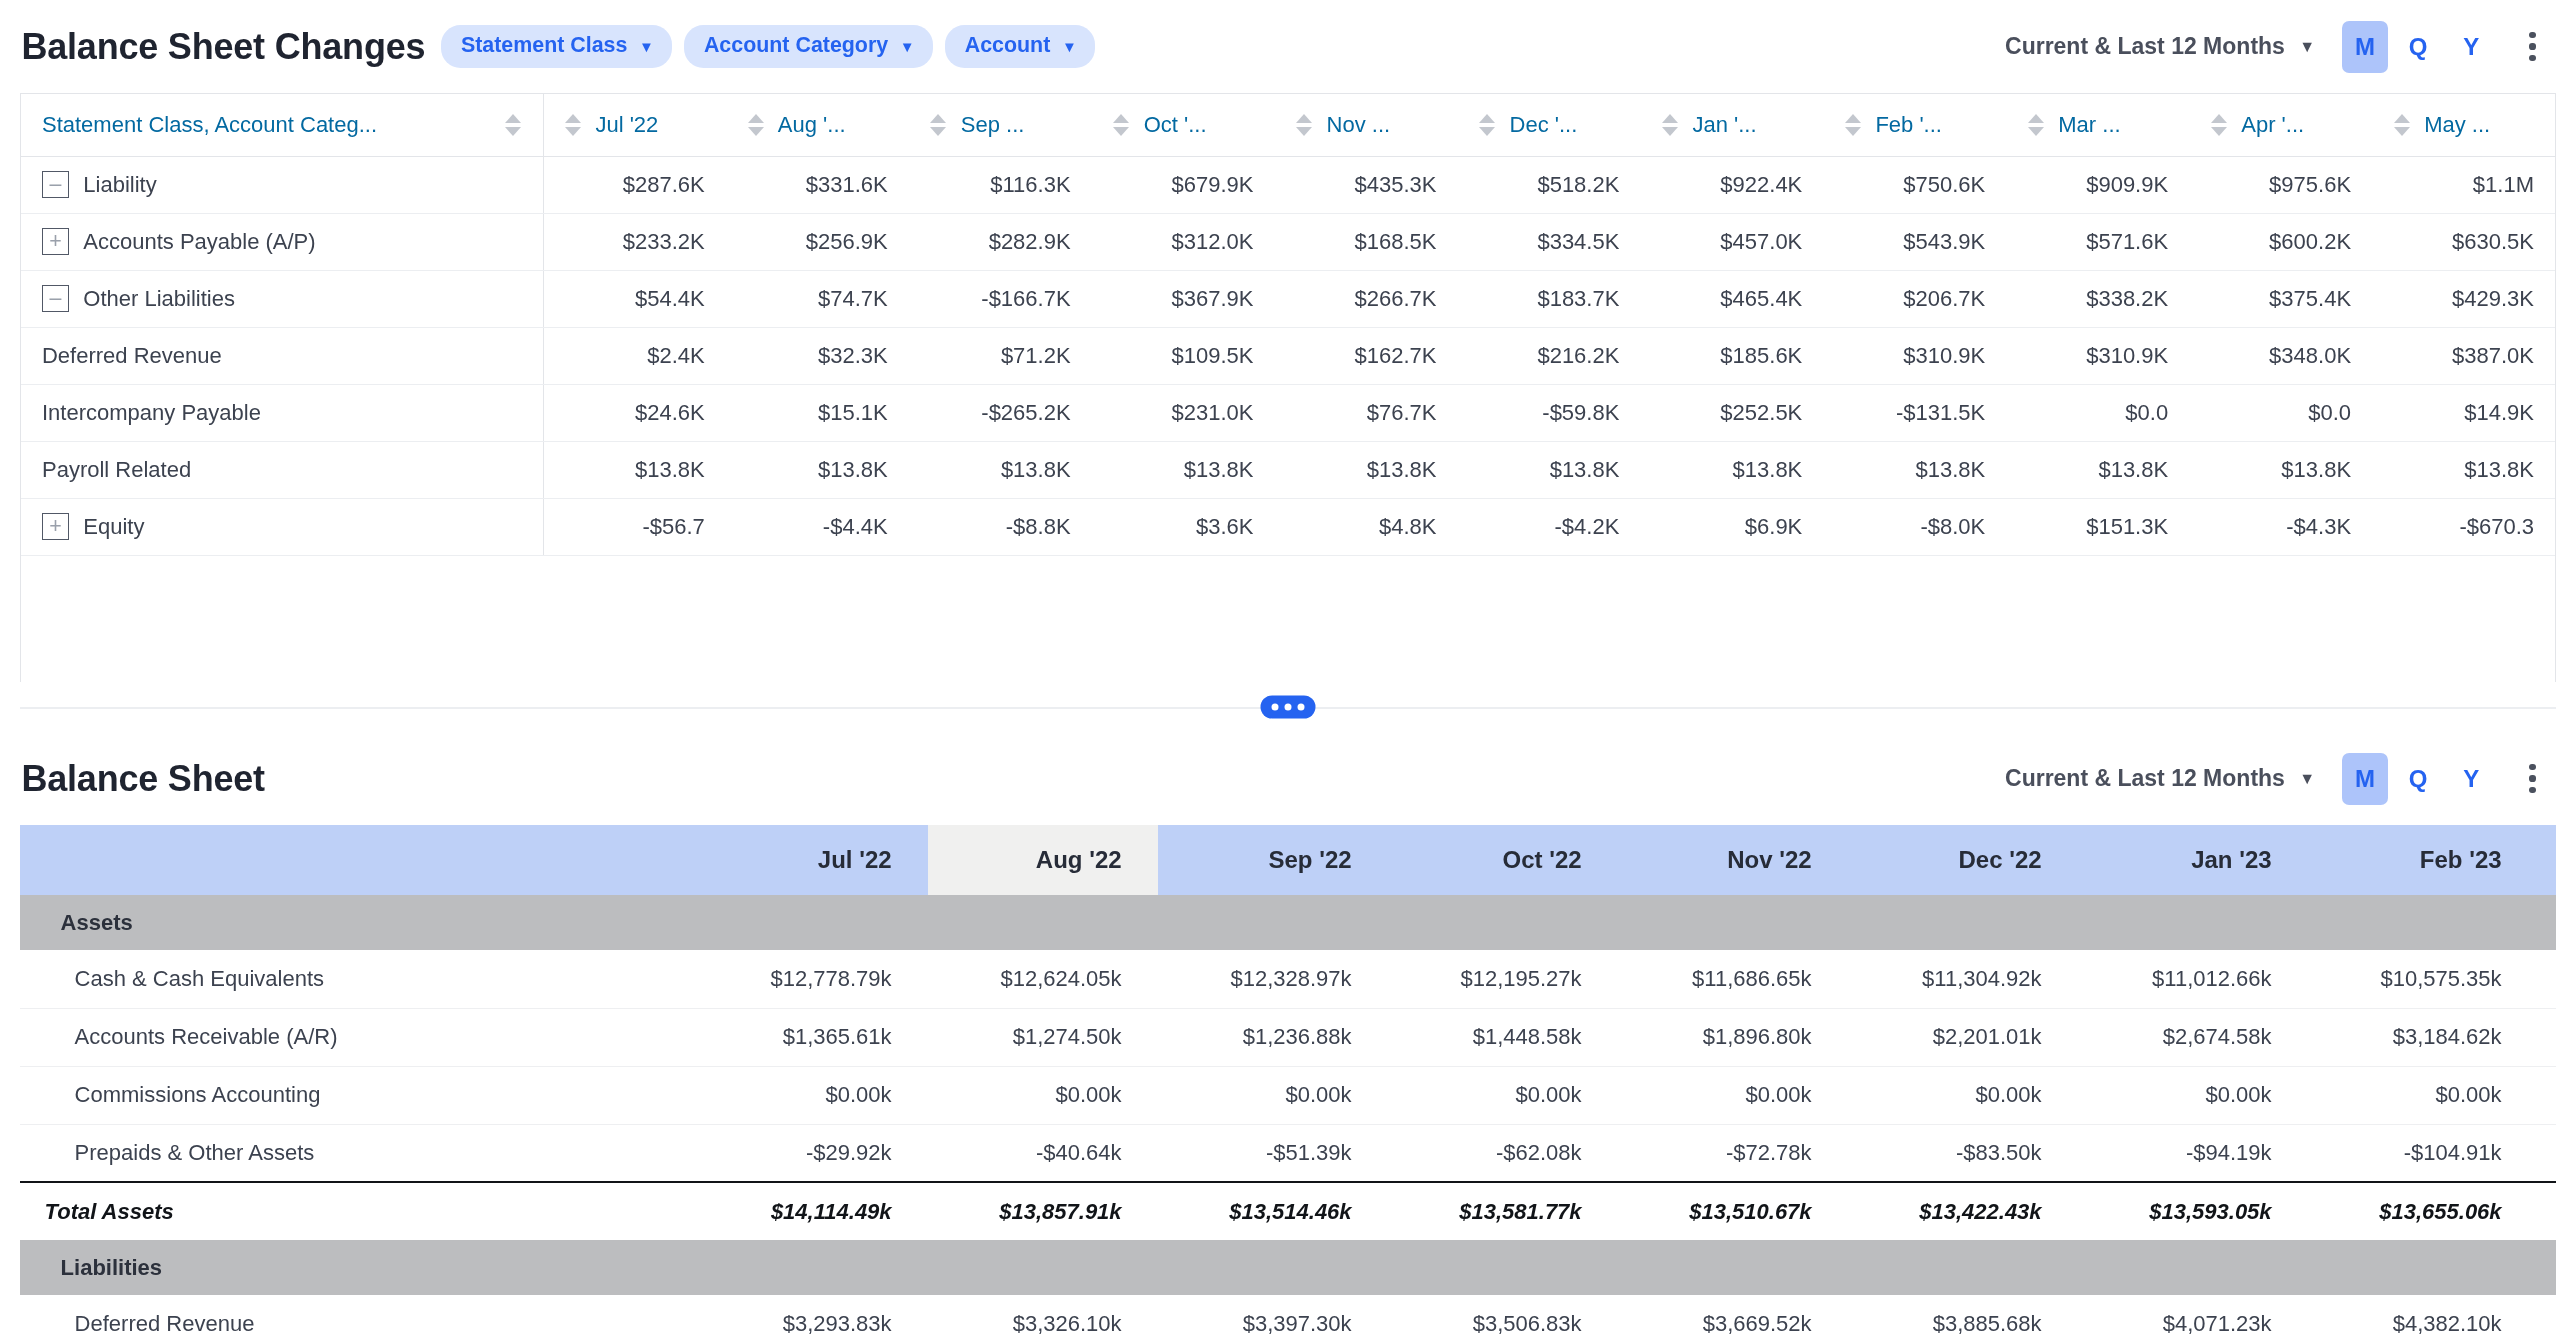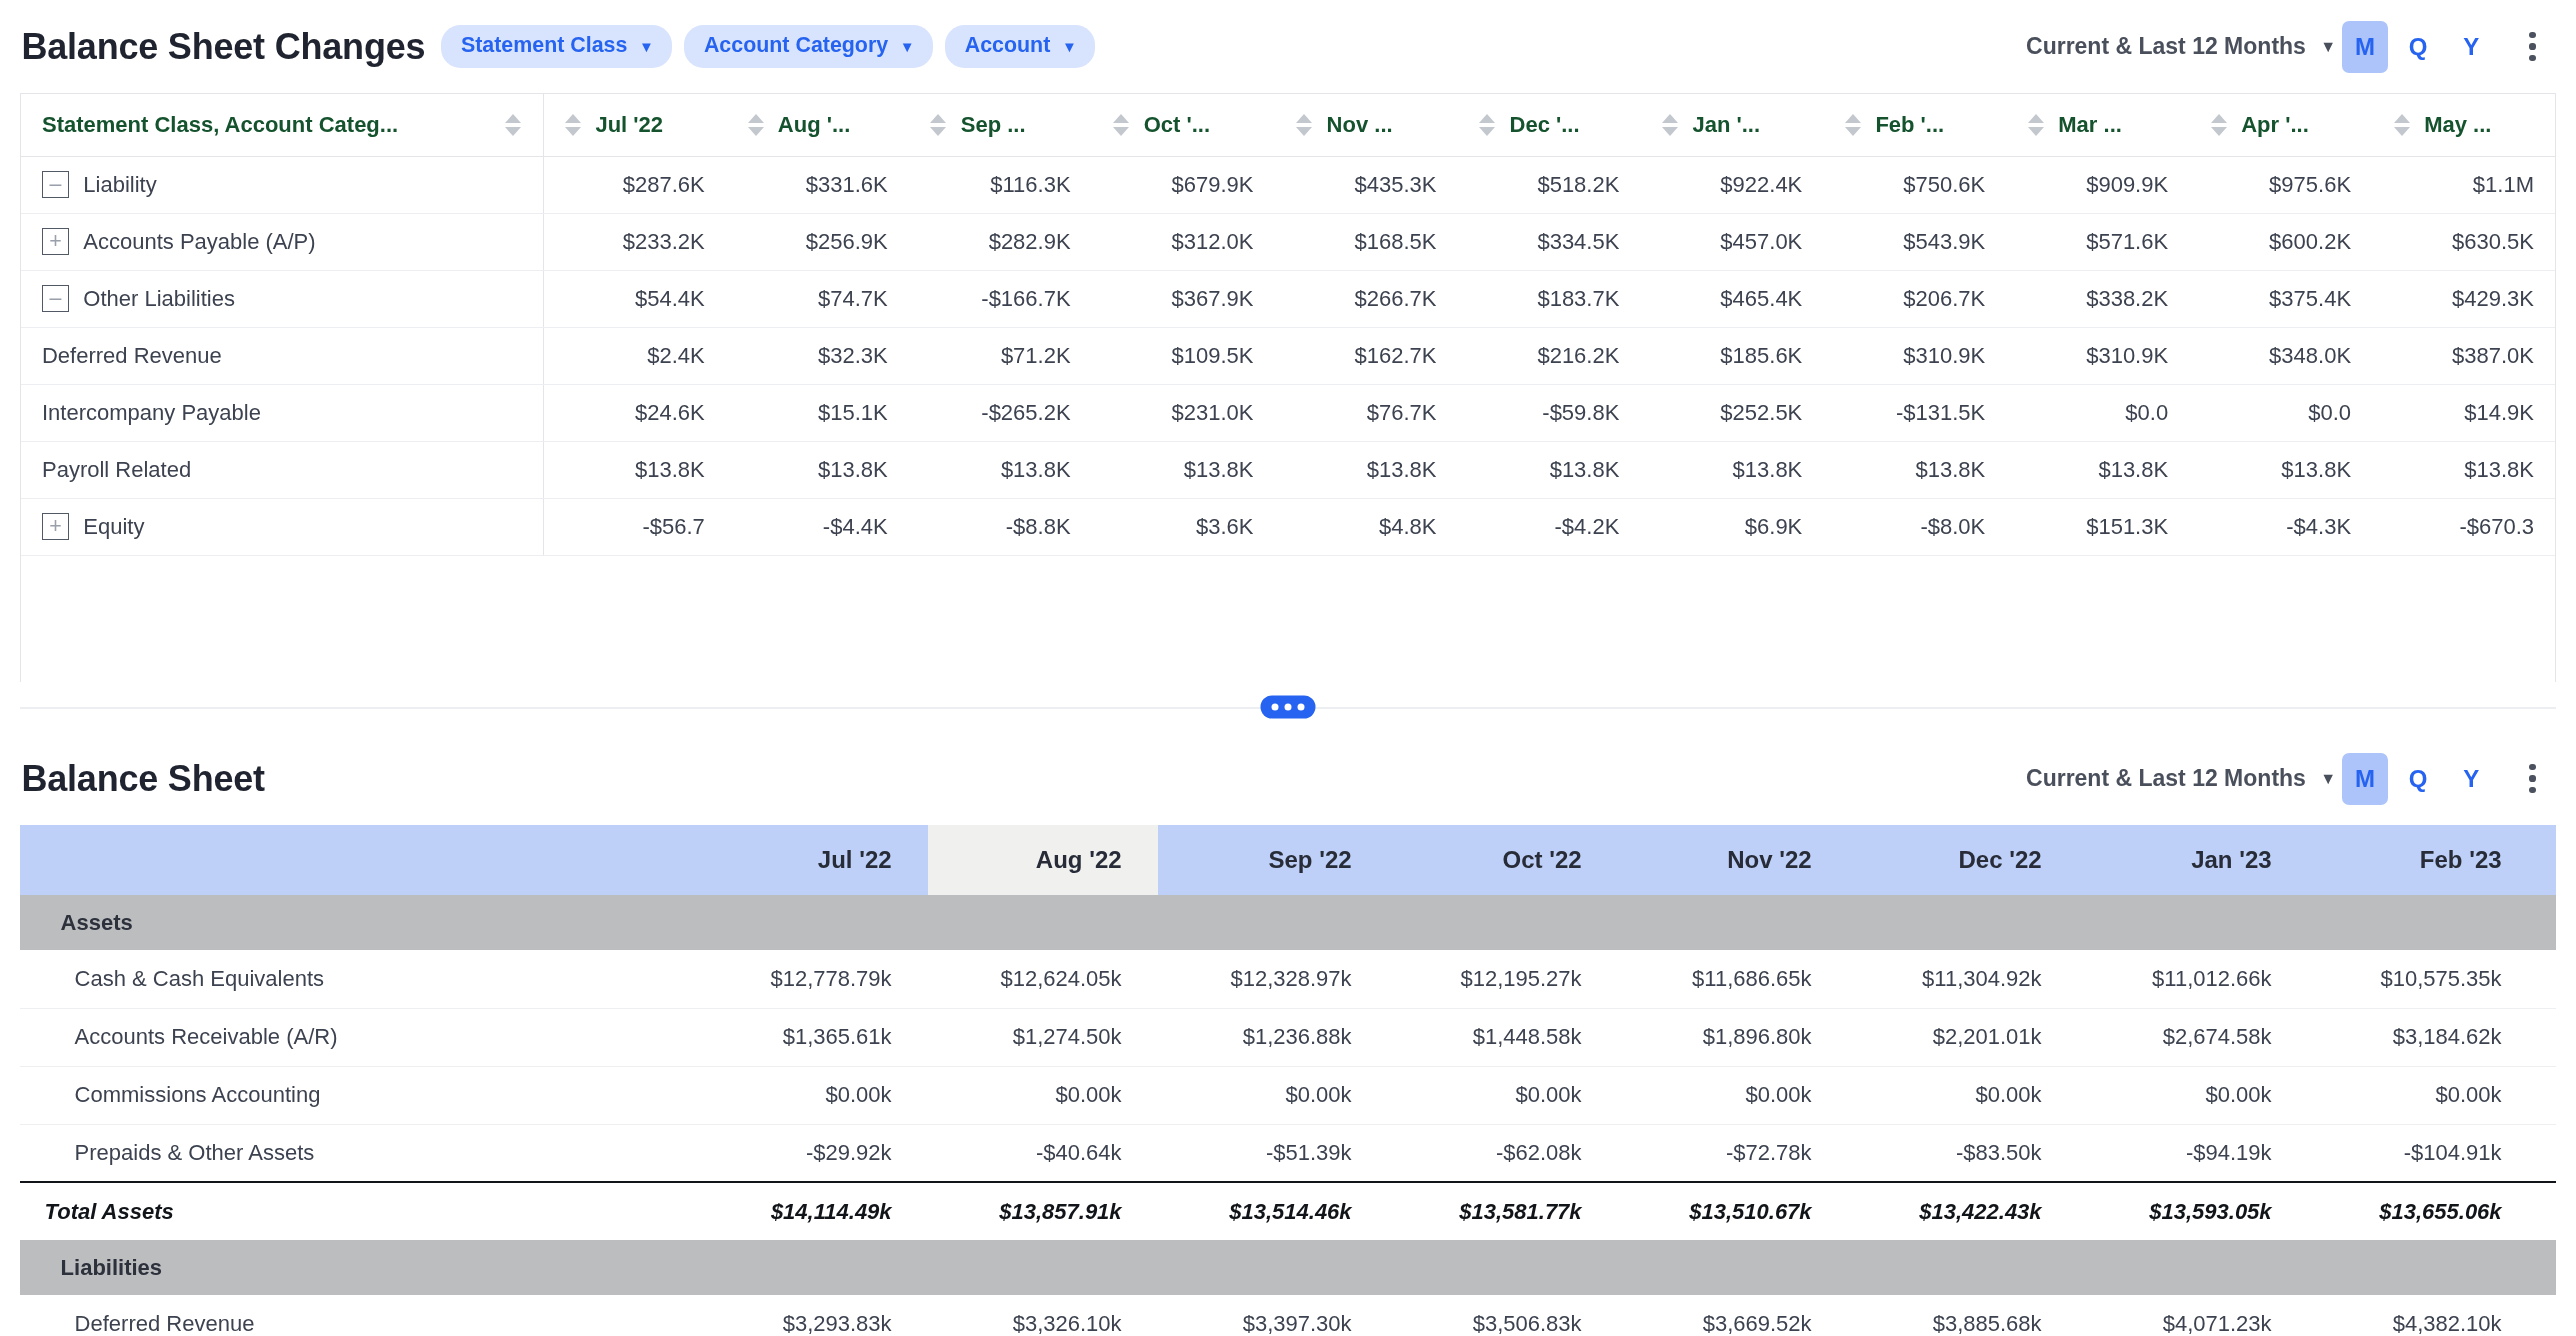--- a/index.html
+++ b/index.html
@@ -32,21 +32,21 @@
     display: flex; align-items: center; gap: 11.6px;
     white-space: nowrap; cursor: pointer;
   }
   .chip .caret { font-size: 15px; line-height: 1; position: relative; top: 0.9px; }
 
   .head-right { margin-left: auto; display: flex; align-items: center; }
   .period-select {
     display: flex; align-items: center; gap: 14.3px;
     font-size: 23px; color: #4a4f5c; font-weight: bold;
     white-space: nowrap; cursor: pointer;
-    margin-right: 6px;
+    margin-right: 27px;
   }
   .period-select .caret { font-size: 16px; position: relative; top: 0.9px; }
   .gran {
     display: flex; align-items: center; gap: 0px;
   }
   .gran-btn {
     width: 46px; height: 52px;
     display: flex; align-items: center; justify-content: center;
     font-size: 24px; font-weight: bold;
     color: #2563f0; cursor: pointer;
@@ -72,21 +72,21 @@
   }
   table.changes { border-collapse: collapse; width: 100%; table-layout: fixed; }
   table.changes th, table.changes td {
     height: 57px; font-size: 22px; color: #3c424f;
     border-bottom: 0.9px solid #eceef1;
     padding: 0 21.4px;
     white-space: nowrap; overflow: hidden;
   }
   table.changes th {
     height: 62px;
-    font-weight: bold; color: #14532d;
+    font-weight: normal; color: #0369a1;
     border-bottom: 0.9px solid #e3e5e9;
     background: #fff;
     vertical-align: middle;
   }
   table.changes col.lbl { width: 500px; }
   table.changes col.num { width: 175px; }
   .th-label { display: flex; align-items: center; justify-content: space-between; gap: 10.7px; }
   .th-num { display: flex; align-items: center; justify-content: flex-start; gap: 14.3px; }
   .sorter { display: inline-flex; flex-direction: column; gap: 3.6px; flex: none; cursor: pointer; }
   .sorter b, .sorter s {

